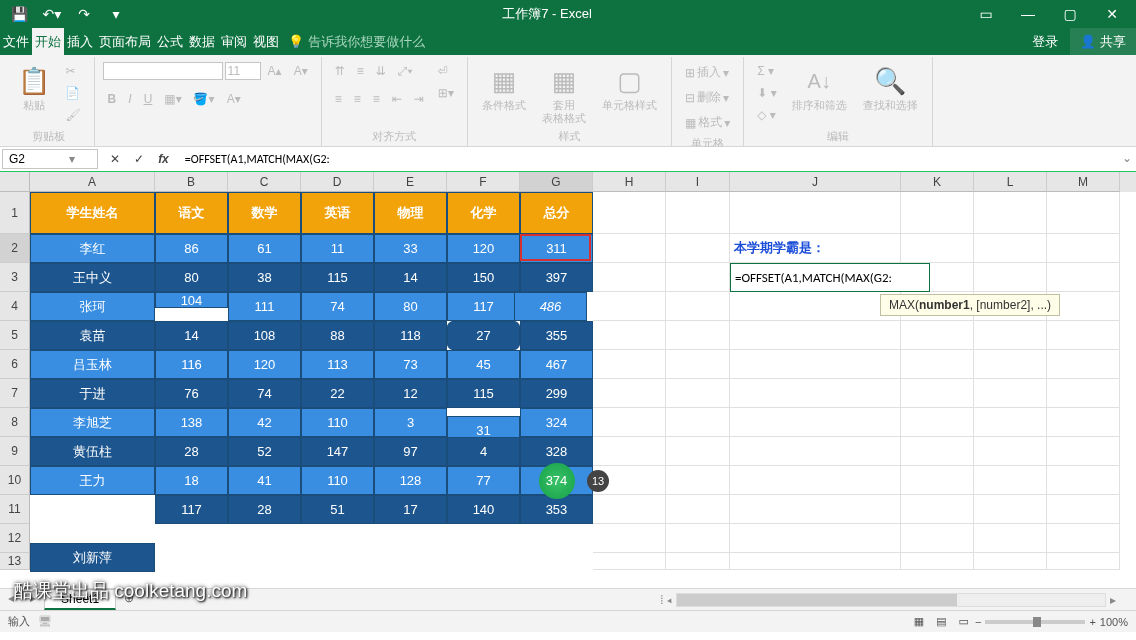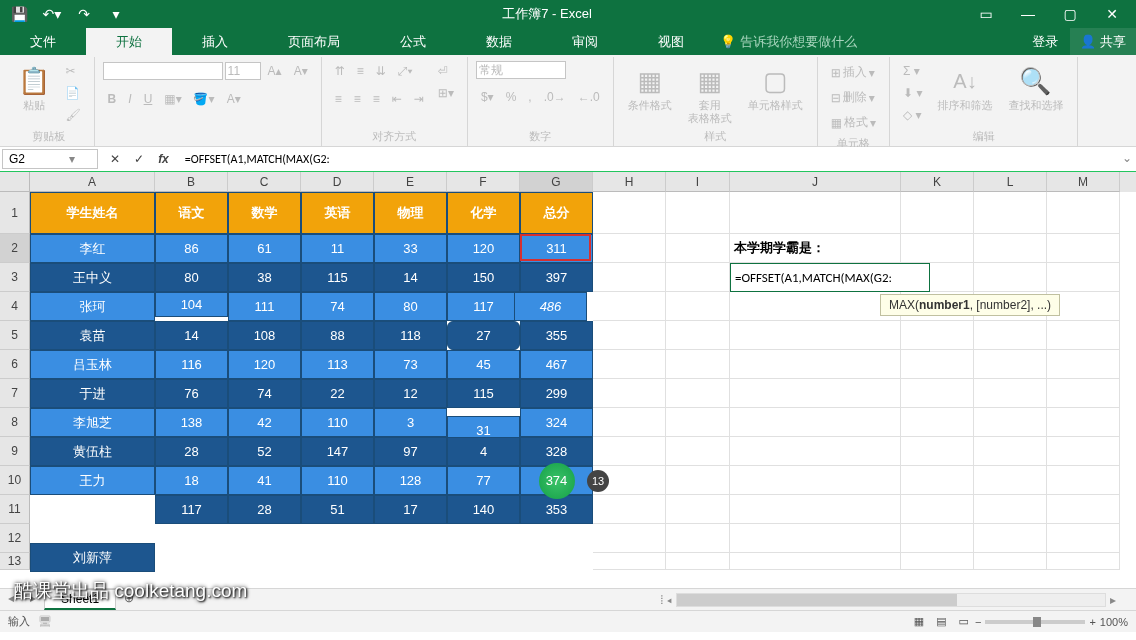--- a/index.html
+++ b/index.html
@@ -8,21 +8,21 @@
 
 .titlebar { background: #0e7240; height: 28px; display: flex; align-items: center; color: #fff; }
 .titlebar .left { display: flex; gap: 8px; padding-left: 8px; align-items: center; }
 .titlebar .left .icon-btn { width: 24px; height: 24px; display: flex; align-items: center; justify-content: center; font-size: 14px; cursor: pointer; }
 .titlebar .center { flex: 1; text-align: center; font-size: 13px; }
 .titlebar .right { display: flex; gap: 2px; padding-right: 4px; }
 .titlebar .right .win-btn { width: 40px; height: 28px; display: flex; align-items: center; justify-content: center; cursor: pointer; font-size: 14px; }
 
 
 .ribbon-tabs { background: #0e7240; height: 27px; display: flex; align-items: stretch; color: #fff; font-size: 13px; }
-.ribbon-tabs .tab { padding: 5px 30px; cursor: pointer; }
+.ribbon-tabs .tab { padding: 5px 3px; cursor: pointer; }
 .ribbon-tabs .tab.active { background: #f3f3f3; color: #0e7240; }
 .ribbon-tabs .tell-me { color: #a8d5bd; margin-left: 6px; display: flex; align-items: center; }
 .ribbon-tabs .tell-me .bulb { margin-right: 4px; }
 .ribbon-tabs .spacer { flex: 1; }
 .ribbon-tabs .login { padding: 5px 12px; cursor: pointer; }
 .ribbon-tabs .share { padding: 5px 10px; background: rgba(255,255,255,0.1); cursor: pointer; }
 
 
 .ribbon { background: #f3f3f3; height: 92px; border-bottom: 1px solid #d6d6d6; display: flex; padding: 2px 4px 0; }
 .ribbon .group { border-right: 1px solid #d6d6d6; padding: 2px 8px 0; display: flex; flex-direction: column; }
@@ -54,21 +54,21 @@
 .col-headers .ch.active { background: #d2d2d2; }
 .row-headers { position: absolute; top: 20px; left: 0; width: 30px; background: #e6e6e6; }
 .row-headers .rh { border-right: 1px solid #bbb; border-bottom: 1px solid #ccc; display: flex; align-items: center; justify-content: center; color: #444; font-size: 12px; }
 .row-headers .rh.active { background: #d2d2d2; }
 .cells { position: absolute; top: 20px; left: 30px; }
 .cell { position: absolute; border-right: 1px solid #e0e0e0; border-bottom: 1px solid #e0e0e0; display: flex; align-items: center; justify-content: center; font-size: 13px; }
 .data-head { background: #f2a30a; color: #fff; font-weight: bold; border: 1px solid #1a4d7a; }
 .data-a { background: #3a8ee2; color: #fff; border: 1px solid #1a4d7a; }
 .data-b { background: #1d568f; color: #fff; border: 1px solid #1a4d7a; }
 
-.callout-red { color: #000000; font-weight: bold; font-size: 13px; text-align: left; padding-left:4px; }
+.callout-red { color: #1d4ed8; font-weight: bold; font-size: 13px; text-align: left; padding-left:4px; }
 .formula-cell { border: 1px solid #0e7240 !important; justify-content: flex-start; padding-left: 4px; font-family: Calibri; z-index: 5; background: #fff; white-space: nowrap; overflow: visible; width: 200px !important; }
 .tooltip { position: absolute; background: #fefee8; border: 1px solid #c0c0a0; padding: 3px 8px; font-size: 12px; z-index: 10; white-space: nowrap; color: #333; }
 .tooltip b { font-weight: bold; }
 
 .sel-g2 { position: absolute; border: 2px solid #d63030; z-index: 6; pointer-events: none; }
 
 .green-bubble { position: absolute; width: 36px; height: 36px; background: radial-gradient(circle,#3ac268,#15a047); border-radius: 50%; display: flex; align-items: center; justify-content: center; color: #fff; font-size: 13px; z-index: 20; }
 .dark-bubble { position: absolute; width: 22px; height: 22px; background: #444; border-radius: 50%; display: flex; align-items: center; justify-content: center; color: #fff; font-size: 11px; z-index: 21; }
 
 
@@ -178,35 +178,20 @@
             <span class="rbtn">⇤</span>
             <span class="rbtn">⇥</span>
           </div>
       </div>
       <div class="col">
           <span class="rbtn">⏎</span>
           <span class="rbtn">⊞▾</span>
         </div>
     </div>
     <div class="label">对齐方式</div>
-  </div>
-  <div class="group disabled">
-    <div class="content">
-      <div class="col">
-        <input style="width: 90px;" value="常规">
-        <div class="row" style="margin-top:6px">
-            <span class="rbtn">$▾</span>
-            <span class="rbtn">%</span>
-            <span class="rbtn">,</span>
-            <span class="rbtn">.0→</span>
-            <span class="rbtn">←.0</span>
-          </div>
-      </div>
-    </div>
-    <div class="label">数字</div>
   </div>
   <div class="group disabled">
     <div class="content">
       <div class="big-btn">
           <div class="ico">▦</div>
           <div class="txt">条件格式</div>
         </div>
       <div class="big-btn">
           <div class="ico">▦</div>
           <div class="txt" style="white-space:pre">套用
@@ -311,21 +296,21 @@
       <div class="cell data-a" style="left: 417px; top: 42px; width: 73px; height: 29px;">120</div>
       <div class="cell data-a" style="left: 490px; top: 42px; width: 73px; height: 29px;">311</div>
       <div class="cell data-b" style="left: 0px; top: 71px; width: 125px; height: 29px;">王中义</div>
       <div class="cell data-b" style="left: 125px; top: 71px; width: 73px; height: 29px;">80</div>
       <div class="cell data-b" style="left: 198px; top: 71px; width: 73px; height: 29px;">38</div>
       <div class="cell data-b" style="left: 271px; top: 71px; width: 73px; height: 29px;">115</div>
       <div class="cell data-b" style="left: 344px; top: 71px; width: 73px; height: 29px;">14</div>
       <div class="cell data-b" style="left: 417px; top: 71px; width: 73px; height: 29px;">150</div>
       <div class="cell data-b" style="left: 490px; top: 71px; width: 73px; height: 29px;">397</div>
       <div class="cell data-a" style="left: 0px; top: 100px; width: 125px; height: 29px;">张珂</div>
-      <div class="cell data-a" style="left: 125px; top: 100px; width: 73px; height: 25px;">104</div>
+      <div class="cell data-a" style="left: 125px; top: 100px; width: 73px; height: 16px;">104</div>
       <div class="cell data-a" style="left: 198px; top: 100px; width: 73px; height: 29px;">111</div>
       <div class="cell data-a" style="left: 271px; top: 100px; width: 73px; height: 29px;">74</div>
       <div class="cell data-a" style="left: 344px; top: 100px; width: 73px; height: 29px;">80</div>
       <div class="cell data-a" style="left: 417px; top: 100px; width: 73px; height: 29px;">117</div>
       <div class="cell data-a" style="left: 484px; top: 100px; width: 73px; height: 29px; font-style: italic;">486</div>
       <div class="cell data-b" style="left: 0px; top: 129px; width: 125px; height: 29px;">袁苗</div>
       <div class="cell data-b" style="left: 125px; top: 129px; width: 73px; height: 29px;">14</div>
       <div class="cell data-b" style="left: 198px; top: 129px; width: 73px; height: 29px;">108</div>
       <div class="cell data-b" style="left: 271px; top: 129px; width: 73px; height: 29px;">88</div>
       <div class="cell data-b" style="left: 344px; top: 129px; width: 73px; height: 29px;">118</div>

